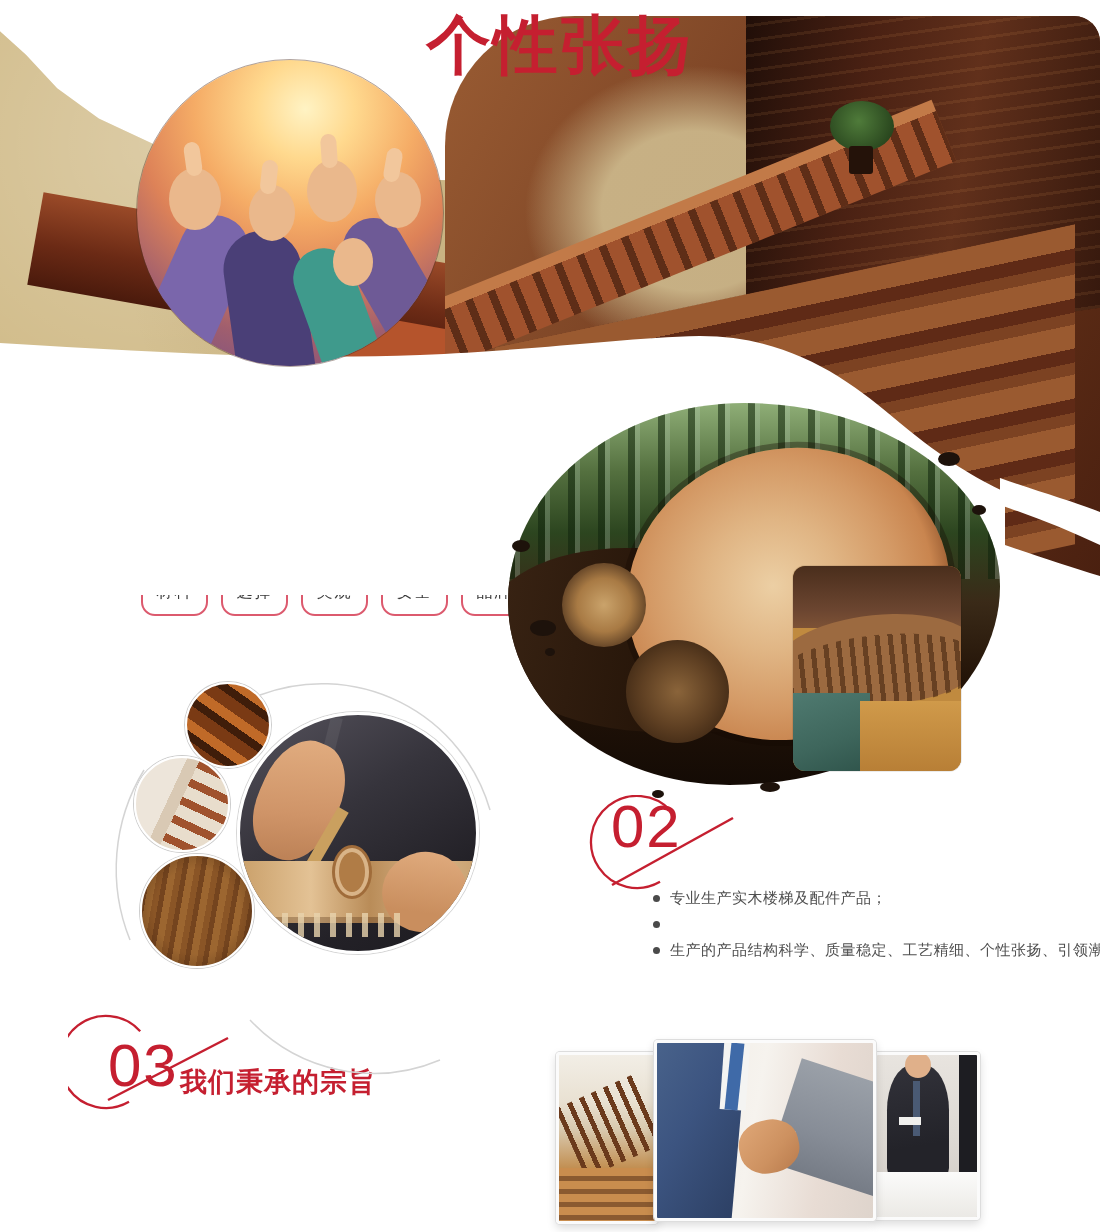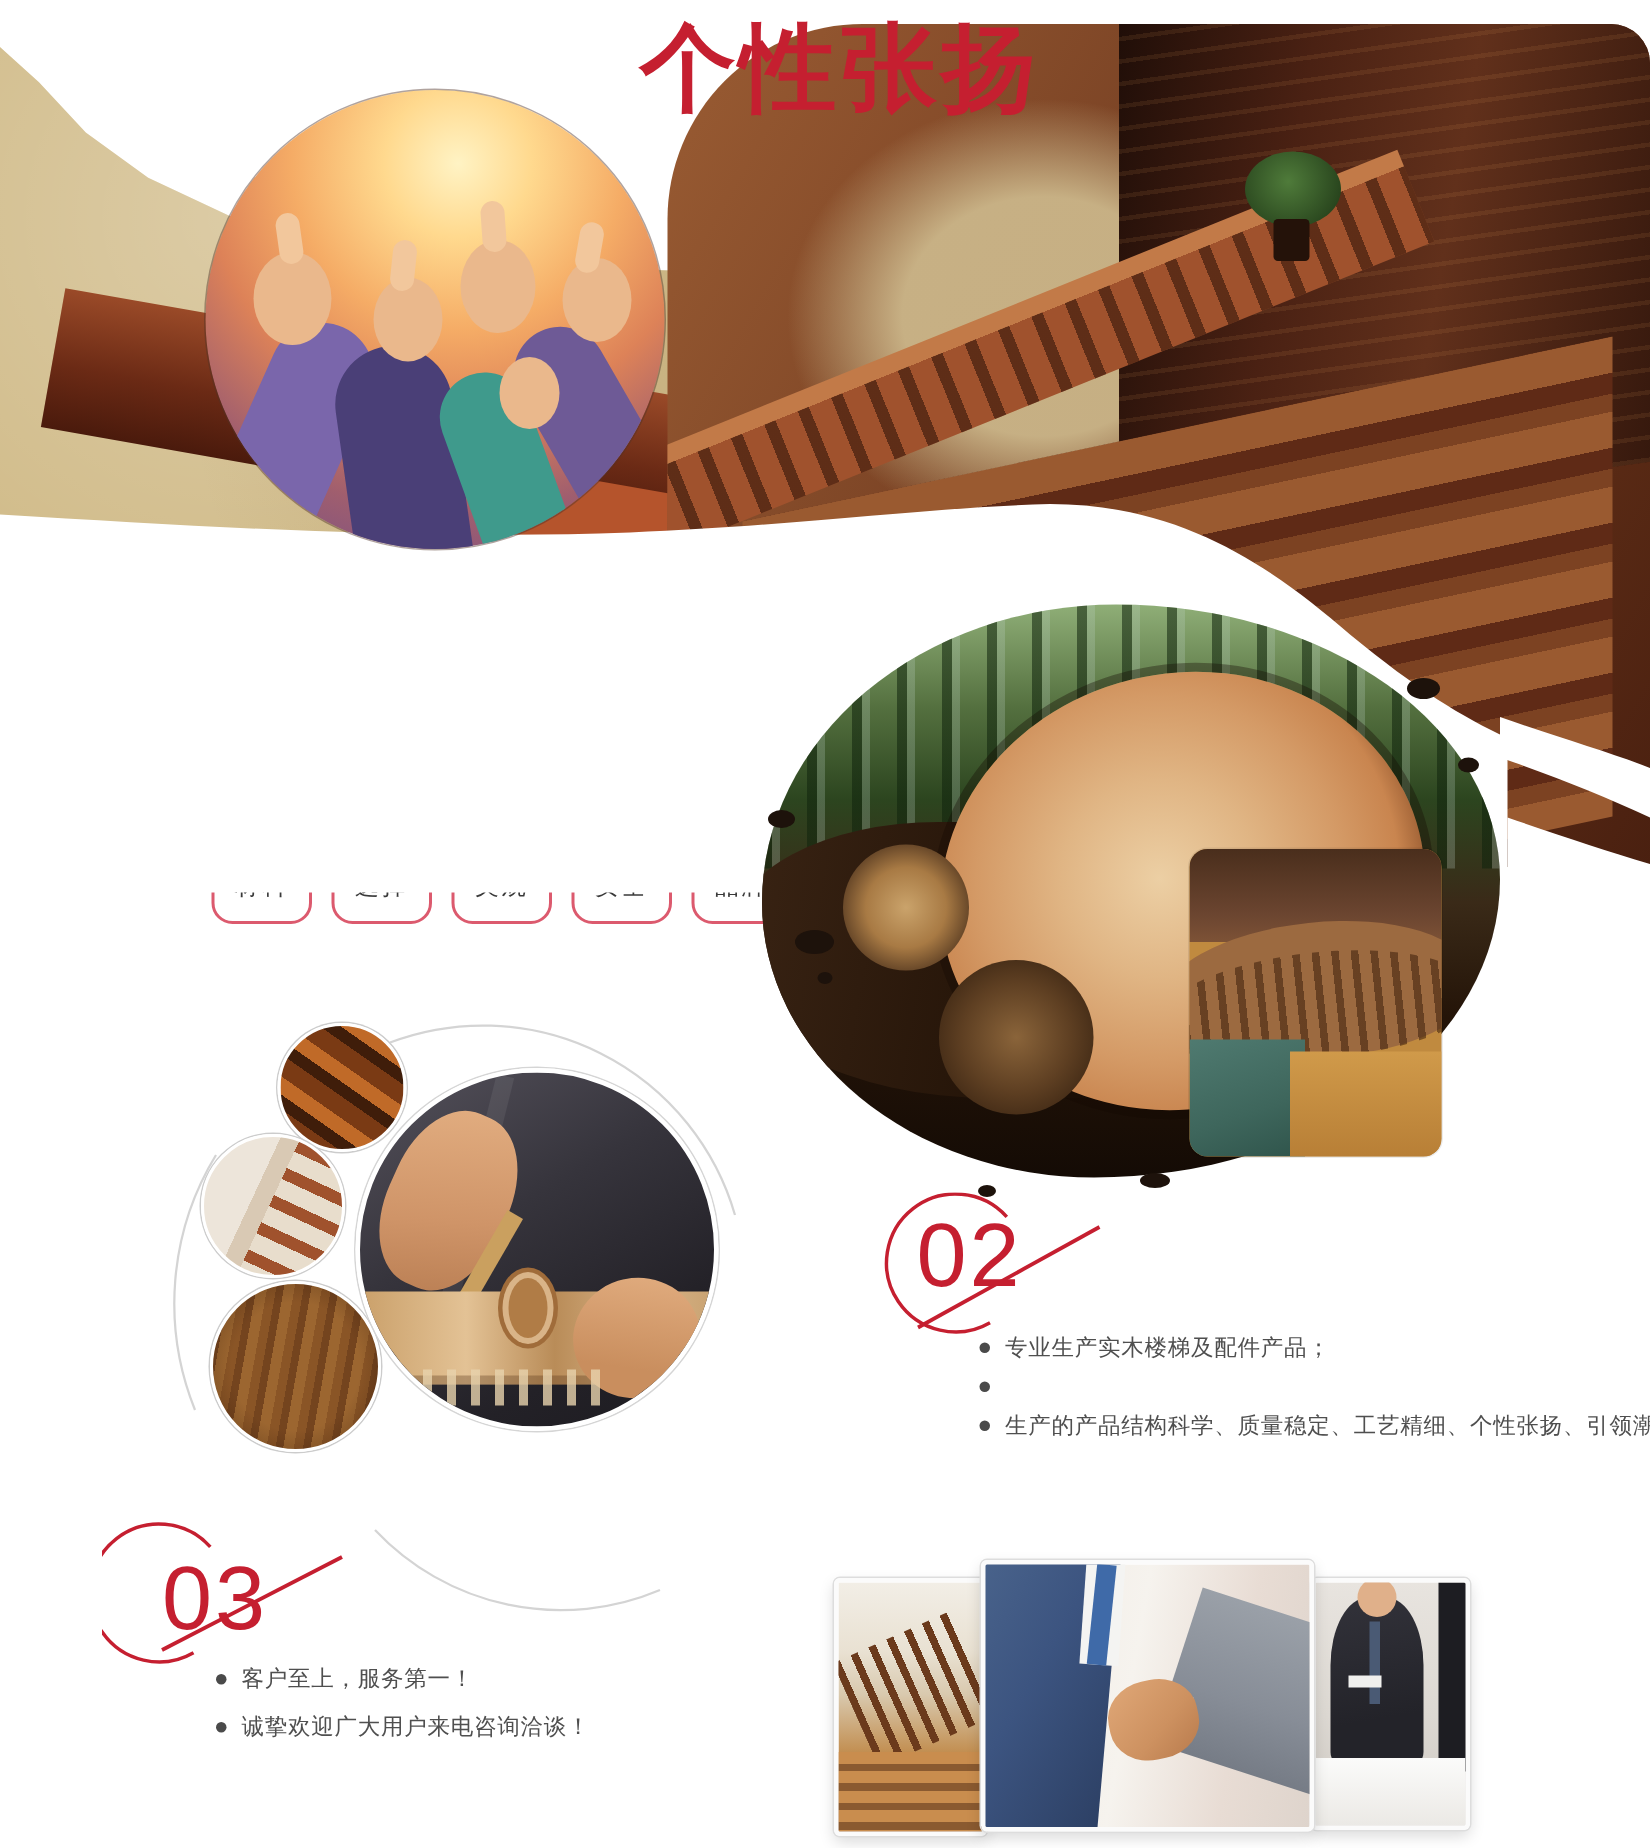--- a/index.html
+++ b/index.html
@@ -118,21 +118,21 @@
   .cv-chips{position:absolute;left:18%;top:84%;width:50%;height:10%;
     background:repeating-linear-gradient(90deg,#e8d3ad 0 6px,transparent 6px 16px);opacity:.8;}
   
   .section{position:absolute;}
   .sec1{left:70px;top:398px;width:480px;height:232px;}
   .sec2{left:585px;top:795px;width:515px;height:190px;}
   .sec3{left:68px;top:1012px;width:440px;height:170px;}
   .numarc{position:absolute;left:0;top:0;}
   .sec-num{position:absolute;font-size:60px;letter-spacing:2px;color:#c51f30;line-height:1;}
   .sec1 .sec-num{left:30px;top:14px;}
-  .sec2 .sec-num{left:26px;top:12px;}
+  .sec2 .sec-num{left:26px;top:2px;}
   .sec3 .sec-num{left:40px;top:24px;}
   .sec-heading{position:absolute;margin:0;font-weight:bold;color:#c51f30;letter-spacing:1px;white-space:nowrap;}
   .sec1 .sec-heading{left:103px;top:46px;font-size:30px;}
   .sec2 .sec-heading{left:105px;top:44px;font-size:29px;}
   .sec3 .sec-heading{left:112px;top:52px;font-size:27px;}
   .bullets{position:absolute;display:flex;flex-direction:column;gap:13px;}
   .sec1 .bullets{left:70px;top:106px;}
   .sec2 .bullets{left:68px;top:94px;}
   .sec3 .bullets{left:76px;top:98px;}
   .bullet-row{display:flex;align-items:center;gap:10px;}
@@ -320,30 +320,21 @@
       </div>
     </div>
   </div>
 
   <div class="section sec3">
     <svg class="numarc" width="180" height="112" viewBox="0 0 180 112">
       <path d="M72.2,19.2 A46,46 0 1 0 61,89.8" stroke="#c51f30" stroke-width="2.3" fill="none"></path>
       <line x1="40" y1="88" x2="160" y2="26" stroke="#c51f30" stroke-width="2.5"></line>
     </svg>
     <span class="sec-num">03</span>
-    <div class="bullets">
-      <div class="bullet-row">
-        <span class="bullet-dot"></span>
-        <span class="bullet-text">客户至上，服务第一！</span>
-      </div>
-      <div class="bullet-row">
-        <span class="bullet-dot"></span>
-        <span class="bullet-text">诚挚欢迎广大用户来电咨询洽谈！</span>
-      </div>
-    </div>
+    <h2 class="sec-heading">我们秉承的宗旨</h2>
   </div>
 
   <div class="gallery-photo g-stairs">
     <div class="gs-rail"></div>
     <div class="gs-steps"></div>
   </div>
   <div class="gallery-photo g-handshake">
     <div class="gh-suit-left"></div>
     <div class="gh-shirt"></div>
     <div class="gh-tie"></div>

